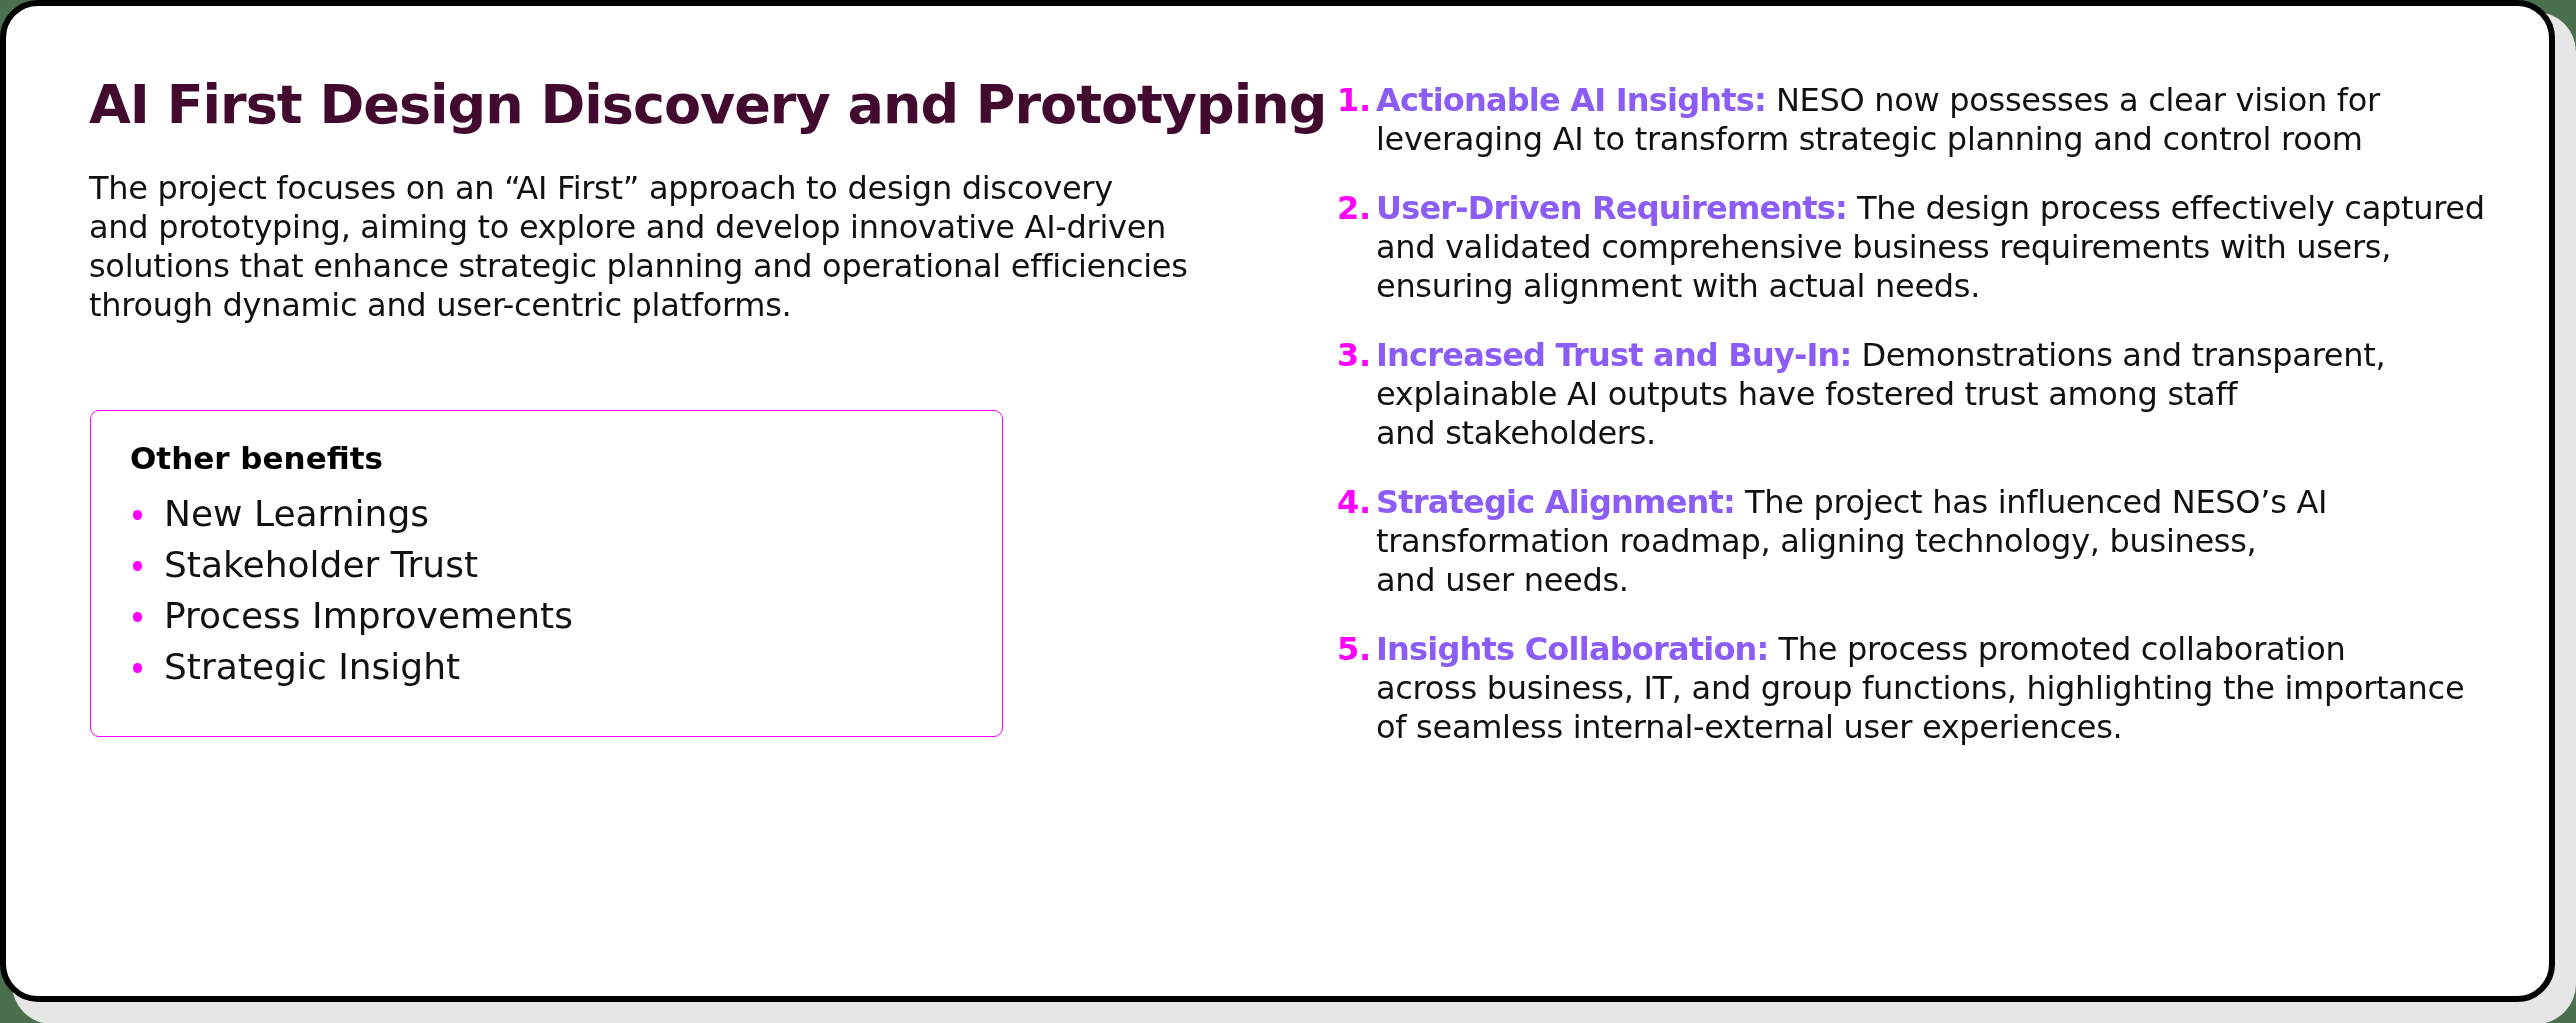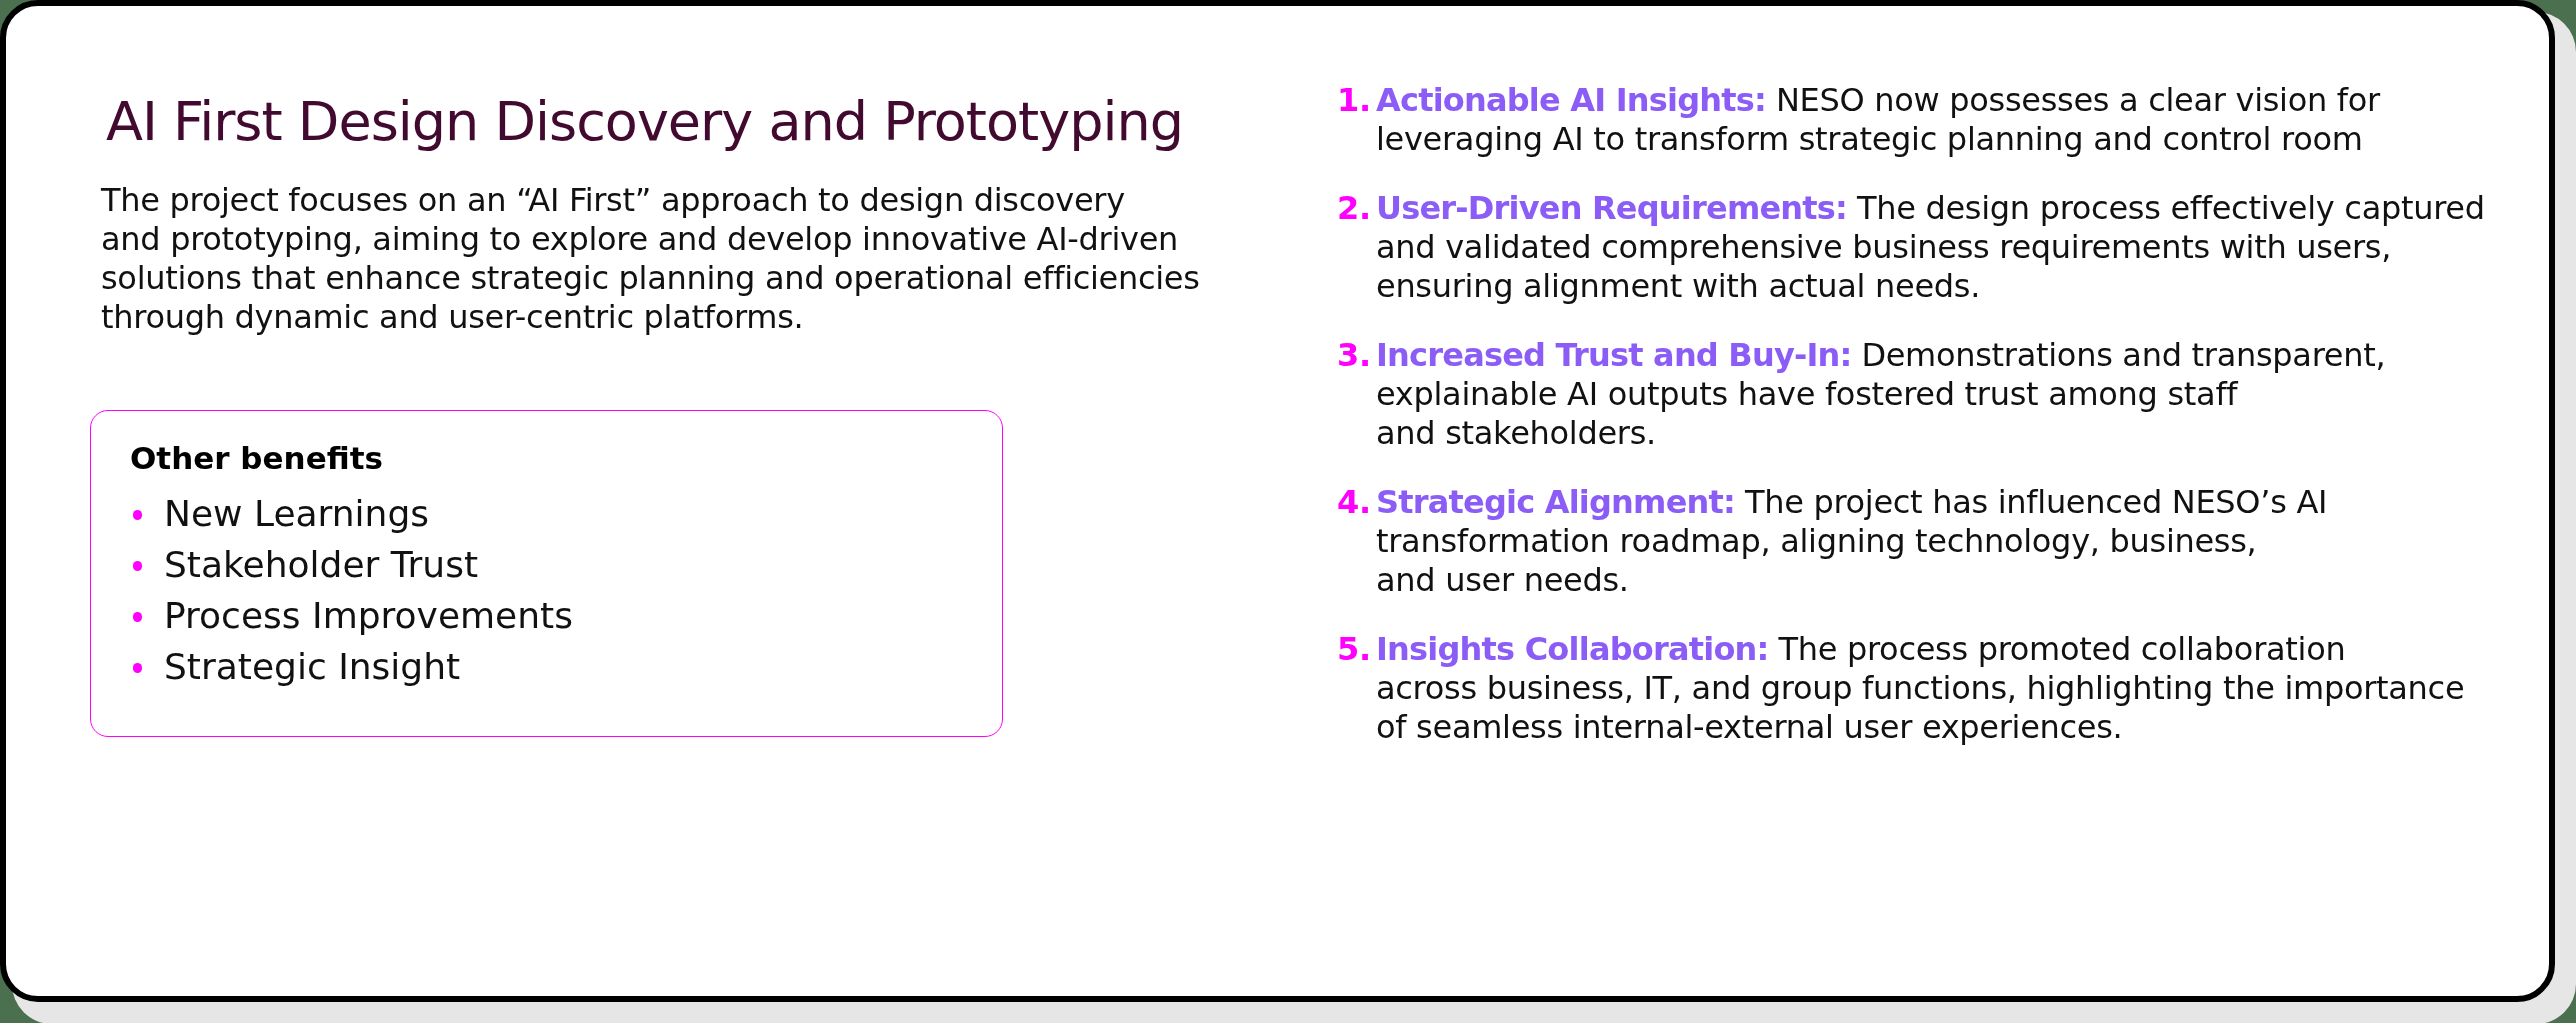--- a/index.html
+++ b/index.html
@@ -12,33 +12,33 @@
   .shadow {
     position:absolute; left:11.5px; top:11.5px; width:2564px; height:1012px;
     background:#e6e6e6; border-radius:40px;
   }
   .card {
     position:absolute; left:0; top:0; width:2555px; height:1002px;
     box-sizing:border-box; background:#ffffff;
     border:6.7px solid #000000; border-radius:38px;
   }
   .title {
-    position:absolute; left:83px; top:67px; margin:17px;
-    font-size:54px; font-weight:normal; color:#430a30;
+    position:absolute; left:83px; top:67px; margin:0;
+    font-size:54px; font-weight:bold; color:#430a30;
     letter-spacing:-1px; white-space:nowrap;
   }
   .intro {
-    position:absolute; left:83px; top:163px; width:1153px; margin:12px;
+    position:absolute; left:83px; top:163px; width:1153px; margin:0;
     font-size:32px; line-height:39px; color:#111111;
     letter-spacing:-0.3px;
   }
   .intro span { display:block; white-space:nowrap; }
   .benefits-box {
     position:absolute; left:84px; top:404px; width:913px; height:327px;
-    box-sizing:border-box; border:1.9px solid #ff00ff; border-radius:18px;
+    box-sizing:border-box; border:1.9px solid #ff00ff; border-radius:9px;
   }
   .benefits-heading {
     position:absolute; left:39px; top:29px; margin:0;
     font-size:31px; font-weight:bold; color:#000000;
   }
   .benefits-list {
     position:absolute; left:39px; top:77px; margin:0; padding:0; list-style:none;
   }
   .benefits-list li {
     position:relative; height:51px; line-height:51px;

